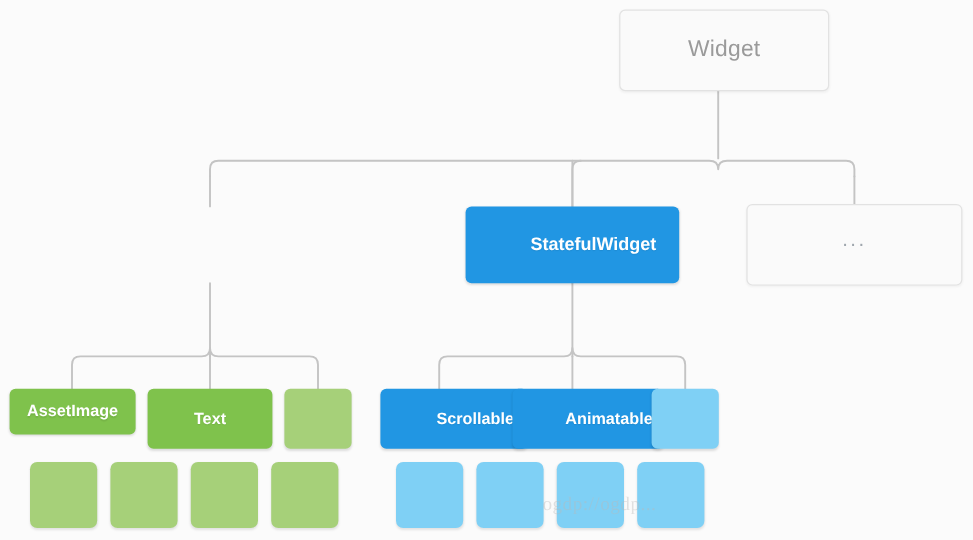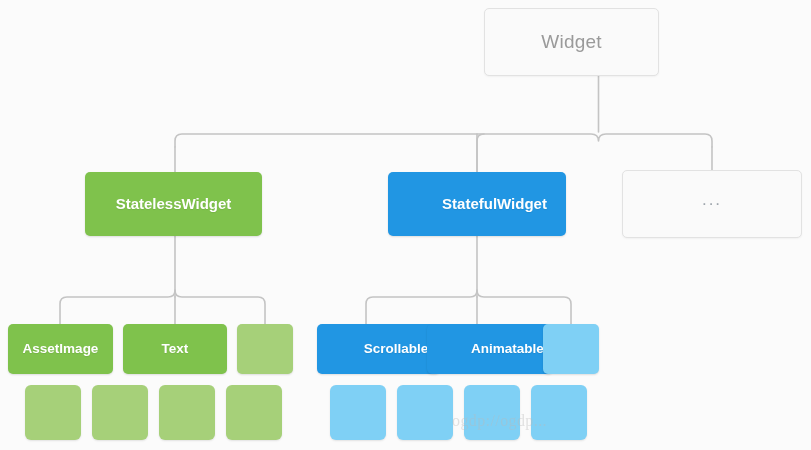--- a/index.html
+++ b/index.html
@@ -133,37 +133,34 @@
                L175,290 Q175,297 182,297 L258,297 Q265,297 265,304 L265,324"></path>
       <path d="M175,297 L175,324"></path>
 
       <path d="M477,236 L477,297"></path>
       <path d="M366,324 L366,304 Q366,297 373,297 L470,297 Q477,297 477,290
                L477,290 Q477,297 484,297 L564,297 Q571,297 571,304 L571,324"></path>
       <path d="M477,297 L477,324"></path>
     </g>
   </svg>
 
-  <div class="node plain root" style="left:484px; top:8px; width:175px; height:68px;">
+  <div class="node plain root" style="left:516px; top:8px; width:175px; height:68px;">
     <span>Widget</span>
   </div>
 
-  <div class="node filled green lvl2" style="left:85px; top:172px; width:177px; height:64px;">
-    <span>StatelessWidget</span>
-  </div>
 
   <div class="node filled blue lvl2" style="left:388px; top:172px; width:178px; height:64px;">
     <span>StatefulWidget</span>
   </div>
 
   <div class="node plain ellipsis" style="left:622px; top:170px; width:180px; height:68px;">
     <span class="dots">...</span>
   </div>
 
-  <div class="node filled green lvl3" style="left:8px; top:324px; width:105px; height:50px;">
+  <div class="node filled green lvl3" style="left:8px; top:324px; width:105px; height:38px;">
     <span>AssetImage</span>
   </div>
 
   <div class="node filled green lvl3" style="left:123px; top:324px; width:104px; height:50px;">
     <span>Text</span>
   </div>
 
   <div class="node filled green-light lvl3" style="left:237px; top:324px; width:56px; height:50px;">
     <span></span>
   </div>

